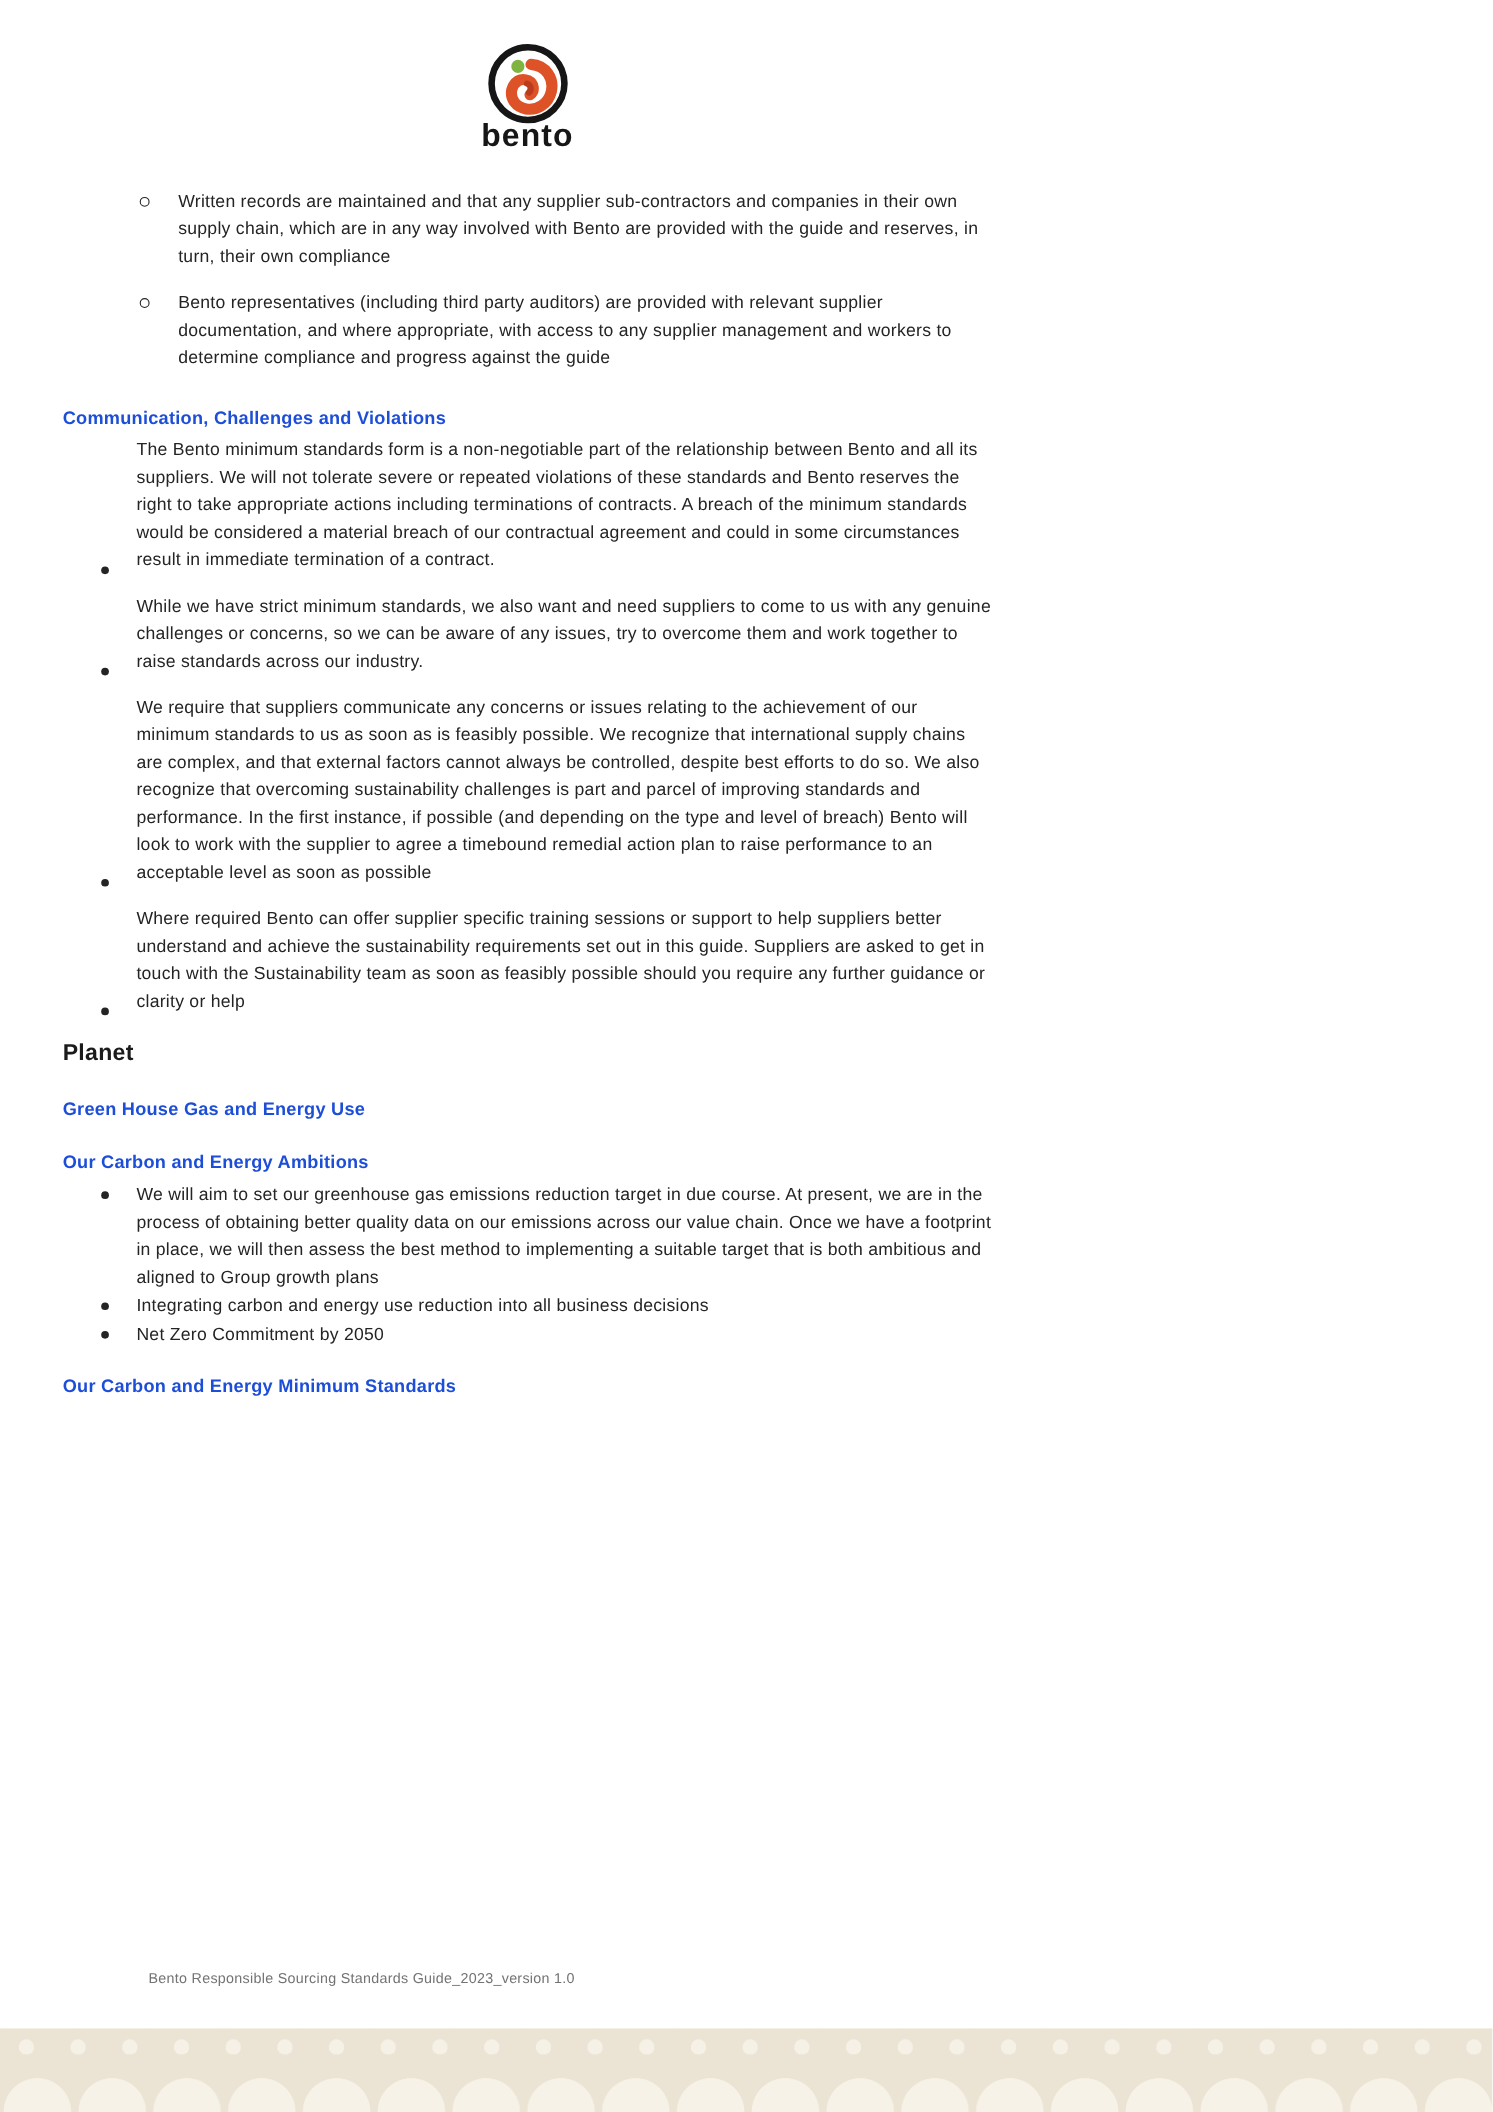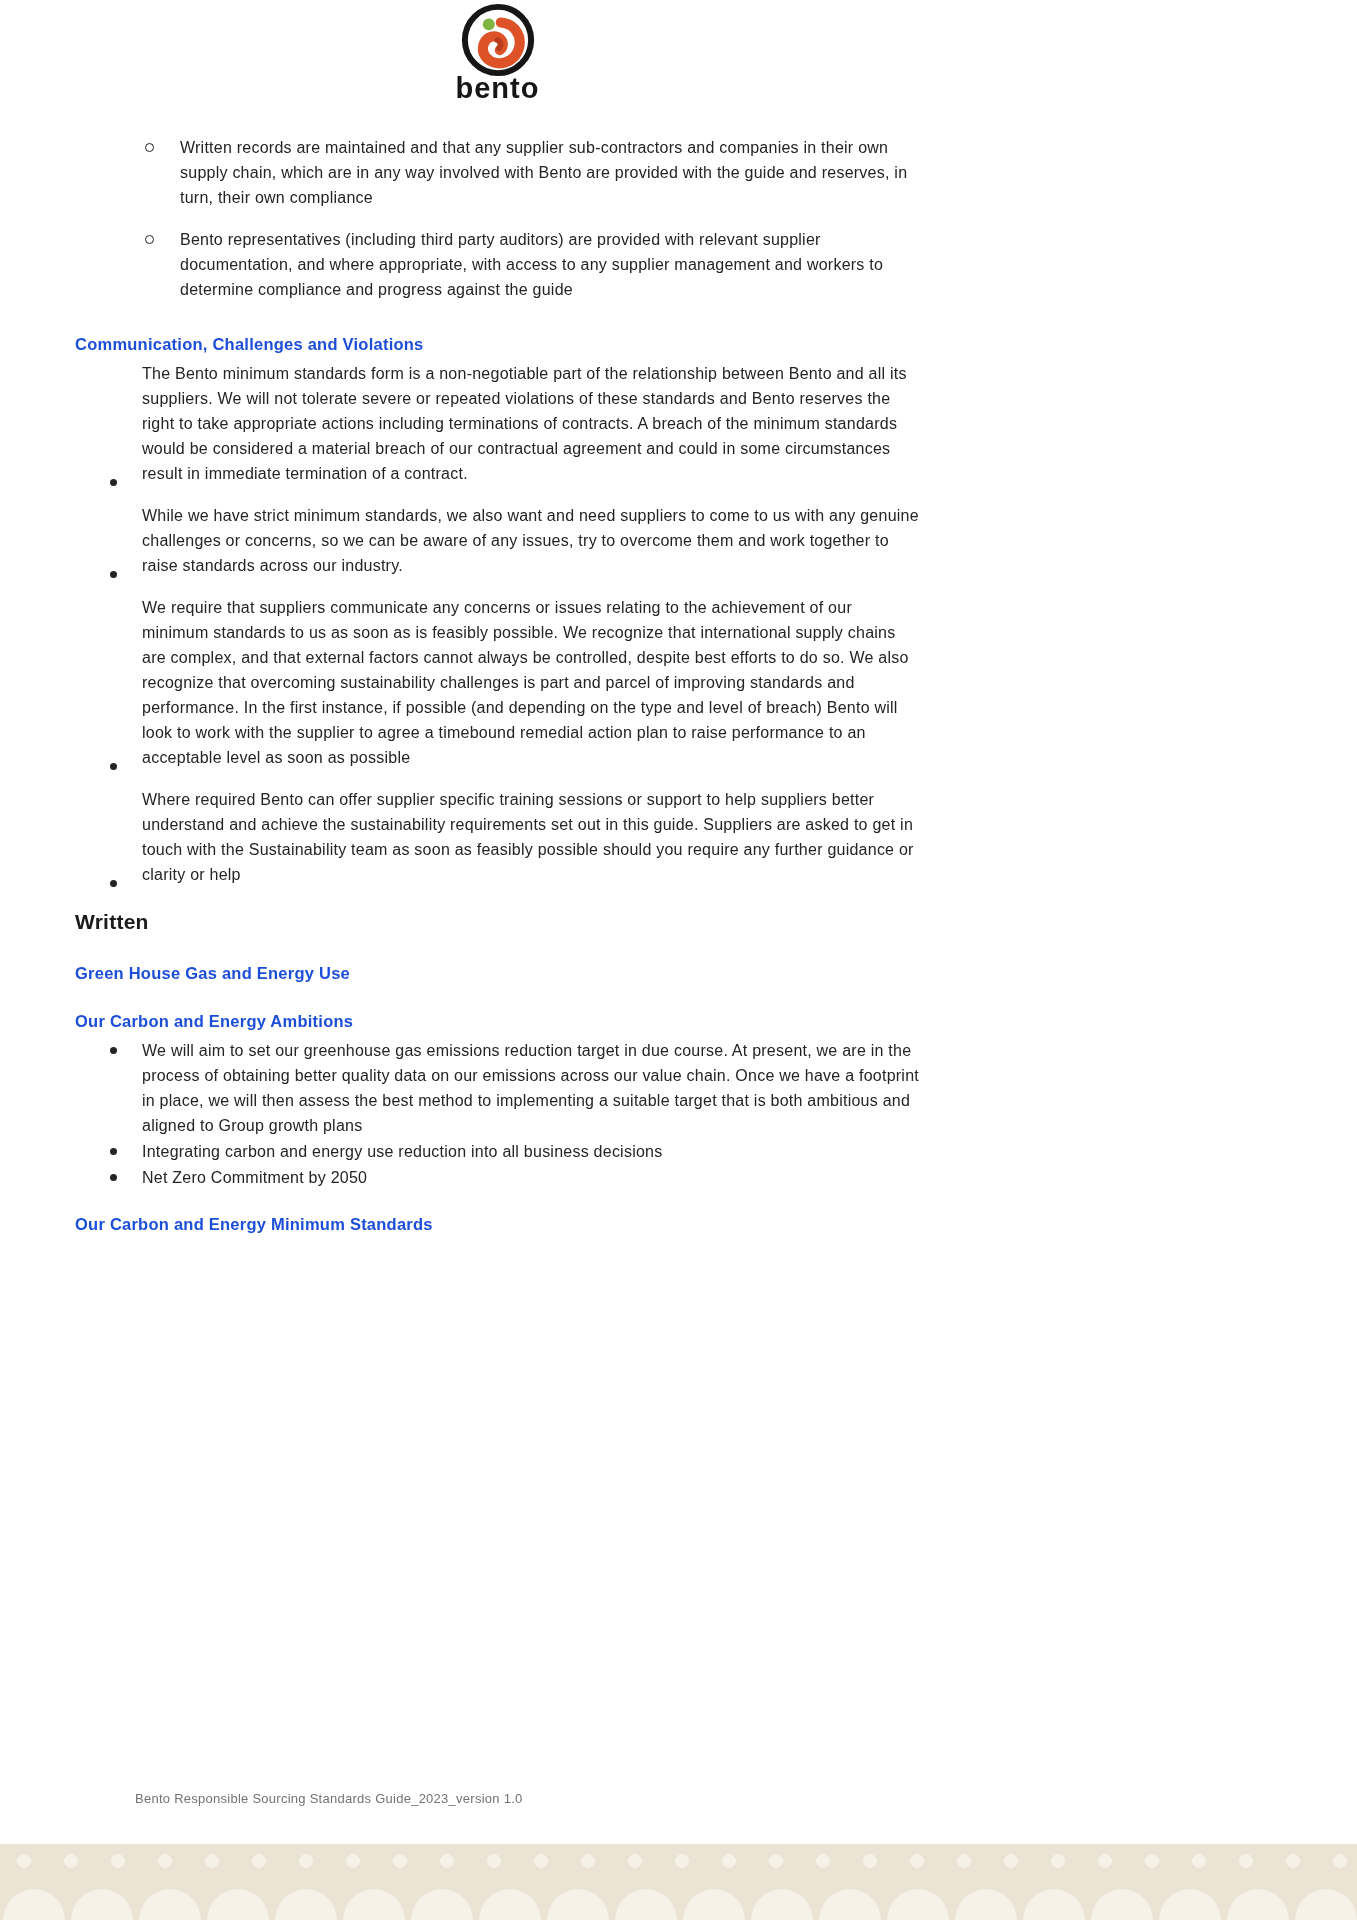--- a/index.html
+++ b/index.html
@@ -14,21 +14,22 @@
     background: #ffffff;
     overflow: hidden;
     color: #242424;
     font-size: 16px;
     line-height: 25px;
     letter-spacing: 0.015em;
   }
 
   .content {
     width: 845px;
-    margin-left: 75px;
+    margin-left: 57px;
+    padding-top: 36px;
   }
 
   
   .logo-wrap {
     width: 150px;
     margin: 0 auto 34px auto;
     text-align: center;
   }
   .logo-wrap svg { display: block; margin: 0 auto; }
   .logo-text {
@@ -159,21 +160,21 @@
         <span class="li-text">We require that suppliers communicate any concerns or issues relating to the achievement of our minimum standards to us as soon as is feasibly possible. We recognize that international supply chains are complex, and that external factors cannot always be controlled, despite best efforts to do so. We also recognize that overcoming sustainability challenges is part and parcel of improving standards and performance. In the first instance, if possible (and depending on the type and level of breach) Bento will look to work with the supplier to agree a timebound remedial action plan to raise performance to an acceptable level as soon as possible</span>
       </li>
       <li>
         <span class="marker">
             <span class="dot-bullet"></span>
           </span>
         <span class="li-text">Where required Bento can offer supplier specific training sessions or support to help suppliers better understand and achieve the sustainability requirements set out in this guide. Suppliers are asked to get in touch with the Sustainability team as soon as feasibly possible should you require any further guidance or clarity or help</span>
       </li>
     </ul>
 
-    <h2 class="heading-planet">Written</h2>
+    <h2 class="heading-planet">Planet</h2>
 
     <h3 class="h-bold heading-ghg">Green House Gas and Energy Use</h3>
 
     <h3 class="h-bold heading-ambitions">Our Carbon and Energy Ambitions</h3>
     <ul class="bullet-list tight">
       <li>
         <span class="marker">
             <span class="dot-bullet"></span>
           </span>
         <span class="li-text">We will aim to set our greenhouse gas emissions reduction target in due course. At present, we are in the process of obtaining better quality data on our emissions across our value chain. Once we have a footprint in place, we will then assess the best method to implementing a suitable target that is both ambitious and aligned to Group growth plans</span>

